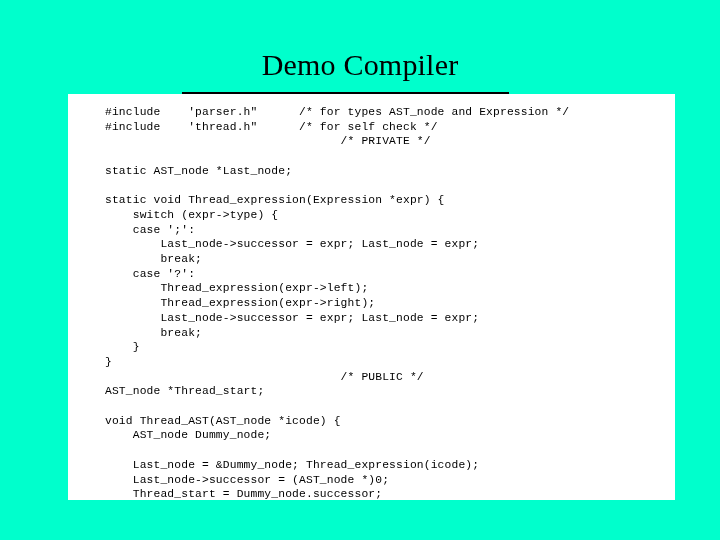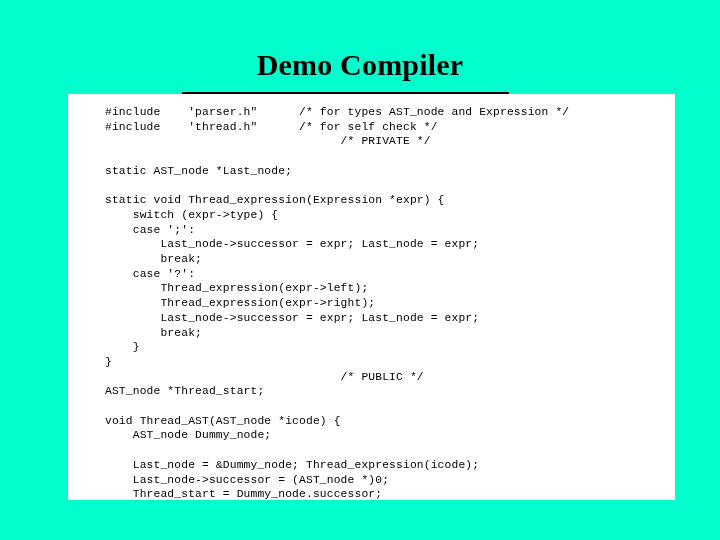--- a/index.html
+++ b/index.html
@@ -19,21 +19,21 @@
     background: #00FFCC;
   }
   #slide-title {
     position: absolute;
     left: 0;
     top: 47px;
     width: 720px;
     text-align: center;
     font-family: "Liberation Serif", serif;
     font-size: 30px;
-    font-weight: bold;
+    font-weight: normal;
     line-height: 36px;
     color: #000000;
     letter-spacing: 0.2px;
     margin: 0;
   }
   #title-rule {
     position: absolute;
     left: 182px;
     top: 92px;
     width: 327px;

